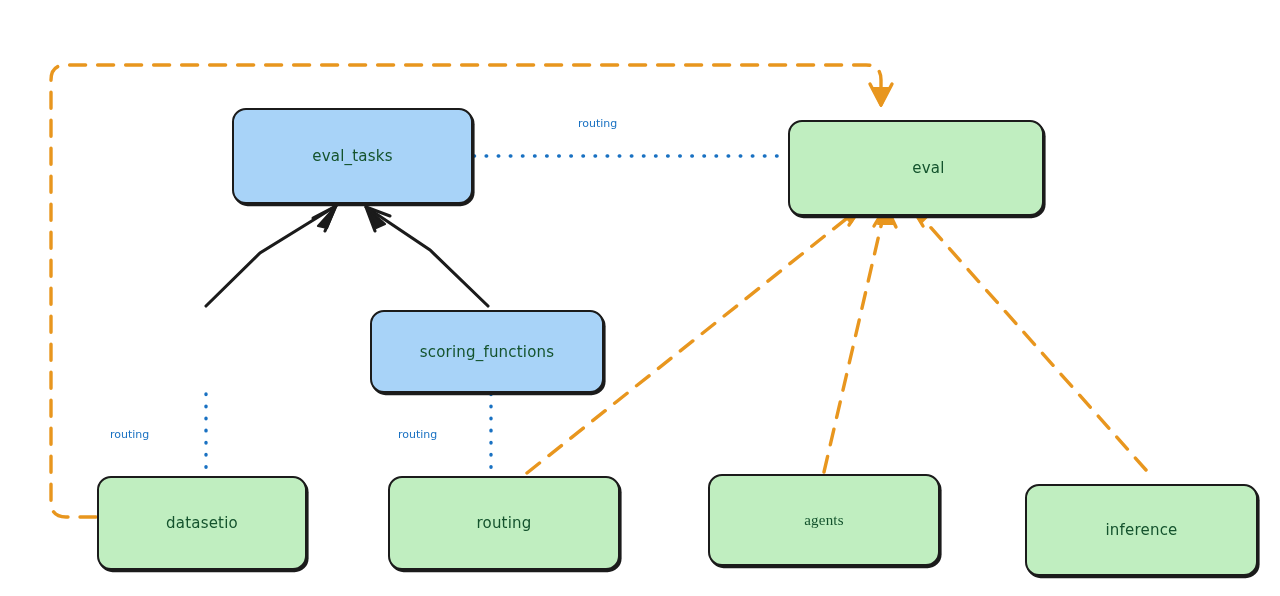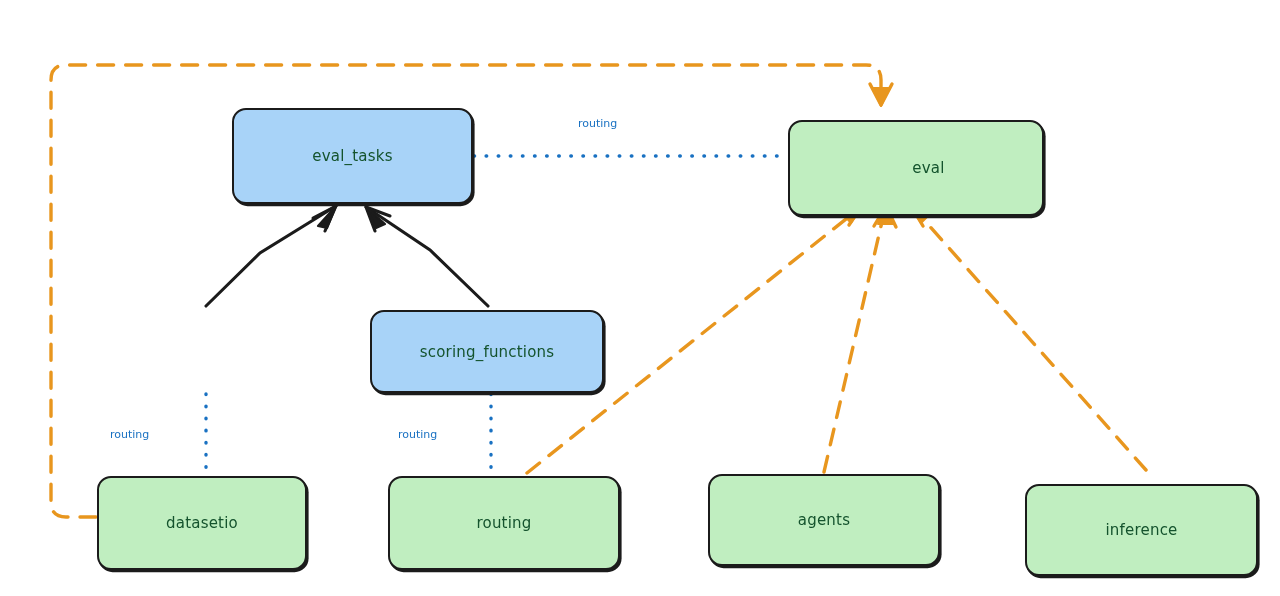--- a/index.html
+++ b/index.html
@@ -118,21 +118,21 @@
   </div>
   <div class="node" id="node-scoring_functions" style="left: 370px; top: 310px; width: 234px; height: 83px; background: rgb(168, 211, 248); border-color: rgb(27, 27, 27);">
     <span class="node-label">scoring_functions</span>
   </div>
   <div class="node" id="node-datasetio" style="left: 97px; top: 476px; width: 210px; height: 94px; background: rgb(192, 238, 192); border-color: rgb(27, 27, 27);">
     <span class="node-label">datasetio</span>
   </div>
   <div class="node" id="node-scoring" style="left: 388px; top: 476px; width: 232px; height: 94px; background: rgb(192, 238, 192); border-color: rgb(27, 27, 27);">
     <span class="node-label">routing</span>
   </div>
-  <div class="node" id="node-agents" style="left: 708px; top: 474px; width: 232px; height: 92px; background: rgb(192, 238, 192); border-color: rgb(27, 27, 27);">
+  <div class="node" id="node-agents" style="left: 708px; top: 474px; width: 232px; height: 92px; background: rgb(192, 238, 192); border-color: rgb(27, 27, 27); font-family: Liberation Serif, serif;">
     <span class="node-label">agents</span>
   </div>
   <div class="node" id="node-inference" style="left: 1025px; top: 472px; width: 233px; height: 92px; background: rgb(192, 238, 192); border-color: rgb(27, 27, 27); margin-top: 12px;">
     <span class="node-label">inference</span>
   </div>
 
   <div class="edge-label" id="lbl-0" style="left: 578px; top: 117px; color: rgb(25, 113, 194);">routing</div>
   <div class="edge-label" id="lbl-1" style="left: 110px; top: 428px; color: rgb(25, 113, 194);">routing</div>
   <div class="edge-label" id="lbl-2" style="left: 398px; top: 428px; color: rgb(25, 113, 194);">routing</div>
 

